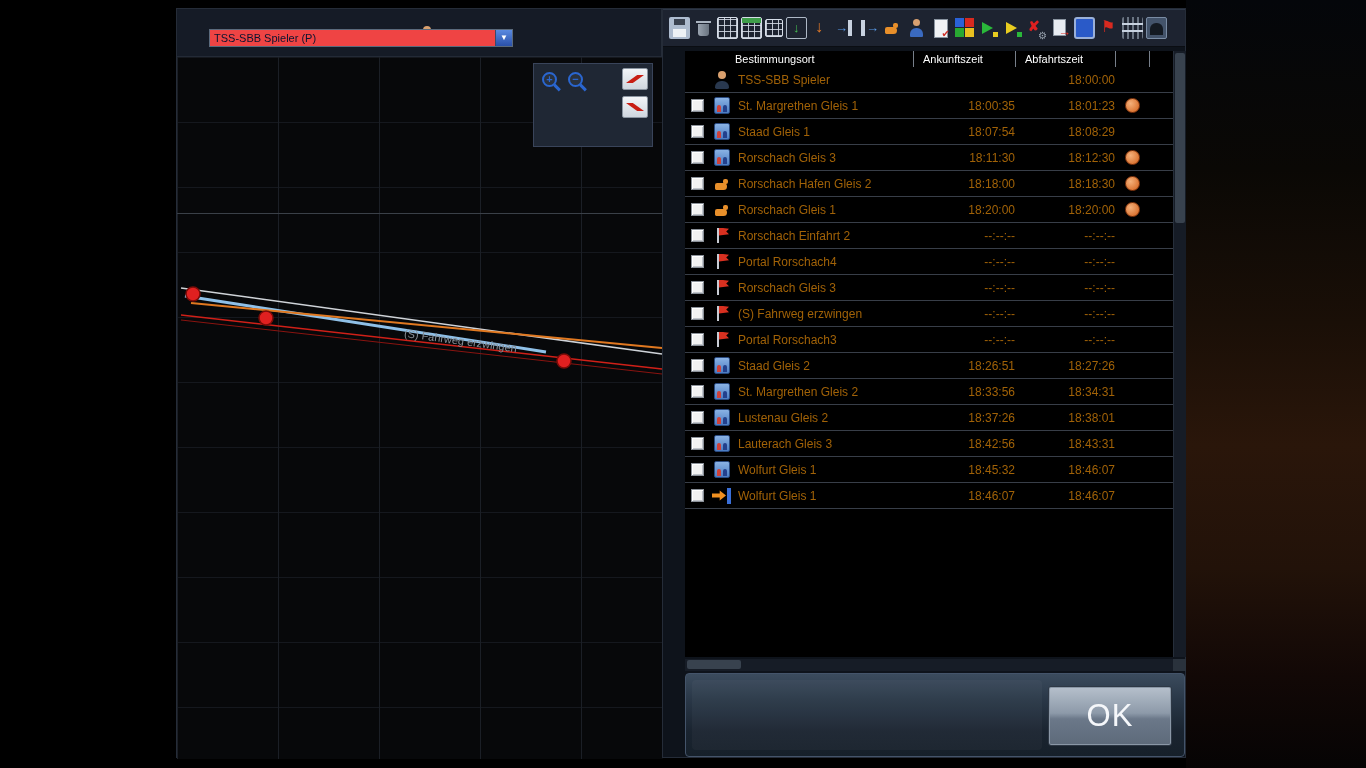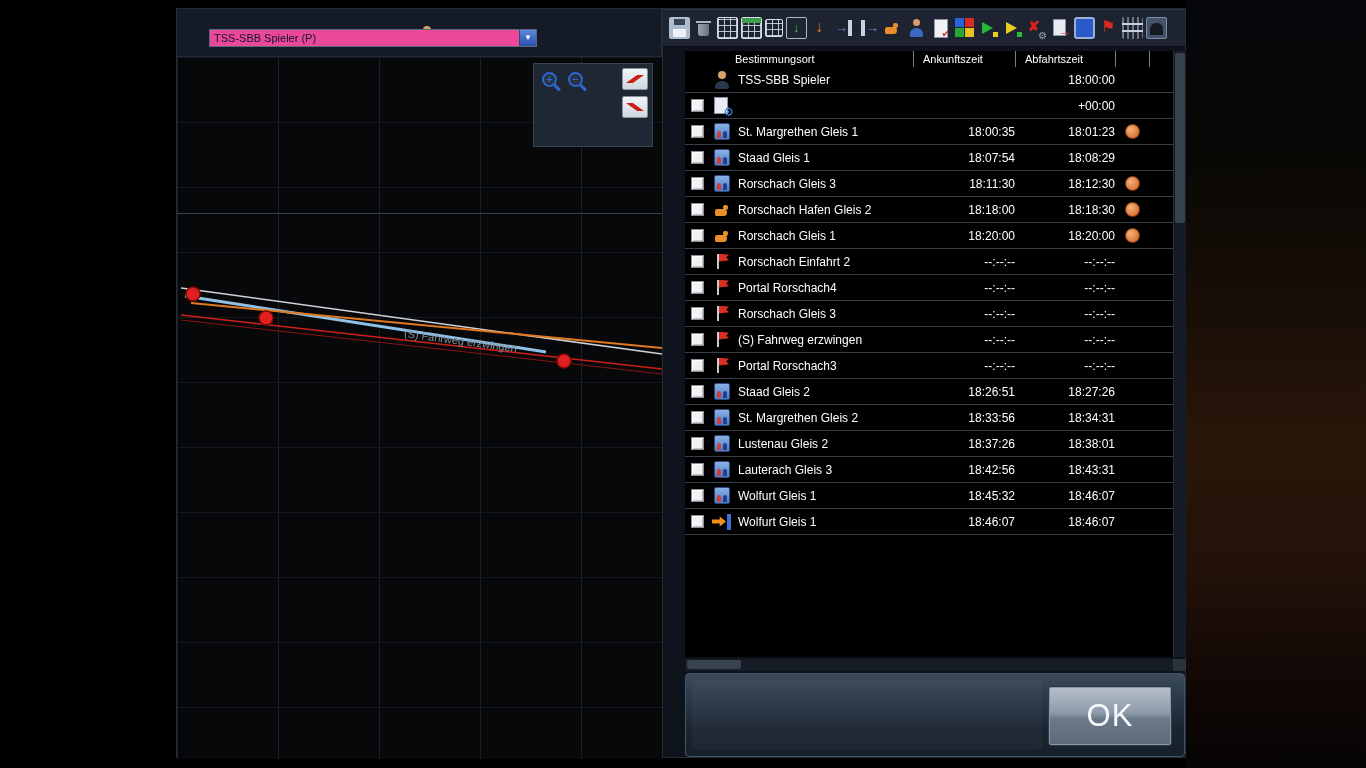--- a/index.html
+++ b/index.html
@@ -10,22 +10,22 @@
 
   
   #world-strip { left:1186px; top:0; width:180px; height:768px;
     background:linear-gradient(180deg,#04060a 0%,#0a0805 22%,#1a0f07 42%,#2a160a 58%,#221209 74%,#120806 88%,#060404 100%); }
 
   
   #left-panel { left:176px; top:8px; width:486px; height:750px;
     background:#0b0f15; border:1px solid #252c38; }
   .lp-header { position:absolute; left:0; top:0; width:100%; height:48px;
     background:#151b26; border-bottom:1px solid #232a36; }
-  .combo { position:absolute; left:32px; top:20px; width:328px; height:18px;
-    background:#ec4899; border:1px solid #5a6a7c; display:flex; }
+  .combo { position:absolute; left:32px; top:20px; width:304px; height:18px;
+    background:#ef4444; border:1px solid #5a6a7c; display:flex; }
   .combo-text { flex:1; font-size:11px; color:#0a1430; padding:2px 4px; white-space:nowrap; overflow:hidden; }
   .combo-arrow { width:17px; background:linear-gradient(#5a8ae0,#2a50a8);
     border-left:1px solid #3a4a6a; color:#fff; font-size:8px; text-align:center; line-height:16px; }
 
   .graph { position:absolute; left:0; top:48px; width:486px; height:702px;
     background-color:#07080a;
     background-image:
       repeating-linear-gradient(90deg,#1b1f26 0,#1b1f26 1px,transparent 1px,transparent 101px),
       repeating-linear-gradient(180deg,#15181e 0,#15181e 1px,transparent 1px,transparent 65px); }
   .graph-rule { position:absolute; left:0; top:156px; width:100%; height:1px; background:#3a4048; }
@@ -111,21 +111,21 @@
   
   .table-bg { position:absolute; left:22px; top:42px; width:488px; height:606px; background:#000; }
   .thead { position:absolute; left:22px; top:42px; width:488px; height:16px; background:#000;
     display:grid; grid-template-columns:24px 26px 178px 102px 100px 34px 24px;
     color:#fff; font-size:11px; line-height:16px; }
   .thead .hc { overflow:hidden; white-space:nowrap; }
   .thead .sep { border-left:1px solid #777f8a; padding-left:9px; }
   .tbody { position:absolute; left:22px; top:58px; width:488px; }
   .trow { display:grid; grid-template-columns:24px 26px 178px 102px 100px 34px 24px;
     height:26px; align-items:center; background:#000; border-bottom:1px solid #383e48;
-    color:#ffffff; font-size:12px; }
+    color:#a16207; font-size:12px; }
   .c-name { white-space:nowrap; overflow:hidden; padding-left:3px; }
   .c-arr, .c-dep { text-align:right; }
   .checkbox { width:13px; height:13px; margin:0 auto; background:#f2f2f2; border:1px solid #8a9098;
     box-shadow:inset 1px 1px 0 #fff, inset -1px -1px 0 #c0c4ca; display:block; }
   .badge { width:15px; height:15px; margin:0 auto; border-radius:50%;
     background:radial-gradient(circle at 35% 35%, #f4b07a, #d2601a); border:1px solid #8a3a10; display:block; }
 
   
   .rowicon { position:relative; display:block; width:20px; height:20px; margin:0 auto; }
   .icon-player::before { content:""; position:absolute; left:6px; top:1px; width:8px; height:8px; border-radius:50%; background:#d9a06e; }
@@ -257,35 +257,20 @@
           </span>
     <span class="cell c-name" data-name="destination-label">TSS-SBB Spieler</span>
     <span class="cell c-arr" data-name="arrival-time"></span>
     <span class="cell c-dep" data-name="departure-time">18:00:00</span>
     <span class="cell">
             <span class="badge" data-name="stop-badge-icon" style="visibility: hidden;"></span>
           </span>
     <span class="cell"></span>
   </div>
 
-  <div class="trow" data-name="table-row">
-    <span class="cell">
-            <span class="checkbox" data-name="row-checkbox"></span>
-          </span>
-    <span class="cell">
-            <span class="rowicon icon-config" data-name="config-icon"></span>
-          </span>
-    <span class="cell c-name" data-name="destination-label"></span>
-    <span class="cell c-arr" data-name="arrival-time"></span>
-    <span class="cell c-dep" data-name="departure-time">+00:00</span>
-    <span class="cell">
-            <span class="badge" data-name="stop-badge-icon" style="visibility: hidden;"></span>
-          </span>
-    <span class="cell"></span>
-  </div>
 
   <div class="trow" data-name="table-row">
     <span class="cell">
             <span class="checkbox" data-name="row-checkbox"></span>
           </span>
     <span class="cell">
             <span class="rowicon icon-station" data-name="station-icon"></span>
           </span>
     <span class="cell c-name" data-name="destination-label">St. Margrethen Gleis 1</span>
     <span class="cell c-arr" data-name="arrival-time">18:00:35</span>

